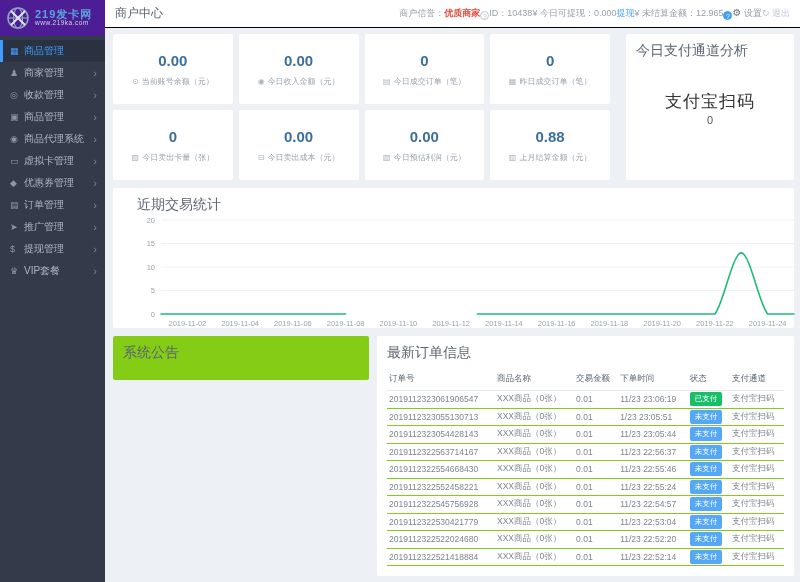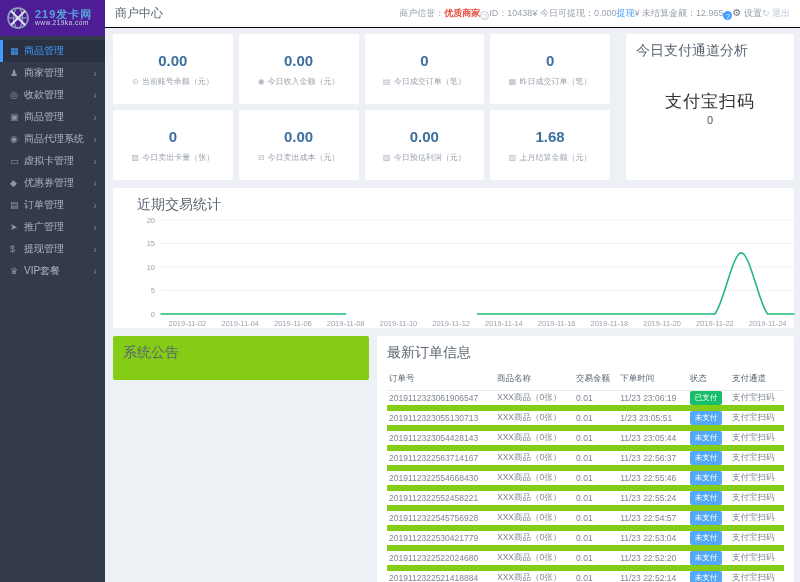--- a/index.html
+++ b/index.html
@@ -53,21 +53,21 @@
   
   .chart-card { background:#fff; border-radius:2px; margin-top:8px; height:140px; padding:8px 24px 2px; }
   .chart-card svg { display:block; }
 
   
   .bottom-zone { display:flex; gap:8px; margin-top:8px; align-items:flex-start; }
   .announce-card { width:256px; background:#84cc16; border-radius:2px; height:44px; padding:8px 10px; flex-shrink:0; }
   .orders-card { flex:1; background:#fff; border-radius:2px; padding:8px 10px 10px; }
   table { width:100%; border-collapse:collapse; margin-top:6px; }
   th { text-align:left; font-size:8.5px; color:#5a6572; font-weight:normal; padding:5px 2px; border-bottom:1px solid #e8ebee; }
-  td { font-size:8.5px; color:#7d858f; padding:0 2px; height:17.5px; border-bottom:6px solid #84cc16; }
+  td { font-size:8.5px; color:#7d858f; padding:0 2px; height:17.5px; border-bottom:1px solid #84cc16; }
   .badge { display:inline-block; color:#fff; font-size:7.5px; padding:2px 5px; border-radius:2px; }
   .badge.paid { background:#19be6b;text-align:center; }
   .badge.unpaid { background:#54a8f6; }
 
   .footer { font-size:8.5px; color:#b4bac2; padding:6px 0 0 10px; }
 </style>
 </head>
 <body>
 
 <div class="app">
@@ -189,21 +189,21 @@
             </div>
             <div class="stat-card">
               <div class="stat-value">0.00</div>
               <div class="stat-label"><span class="s-icon">⊟</span>今日卖出成本（元）</div>
             </div>
             <div class="stat-card">
               <div class="stat-value">0.00</div>
               <div class="stat-label"><span class="s-icon">▧</span>今日预估利润（元）</div>
             </div>
             <div class="stat-card">
-              <div class="stat-value">1.68</div>
+              <div class="stat-value">0.88</div>
               <div class="stat-label"><span class="s-icon">▥</span>上月结算金额（元）</div>
             </div>
           </div>
         <div class="pay-panel">
           <div class="panel-title">今日支付通道分析</div>
           <div class="pay-center">
             <div class="pay-channel">支付宝扫码</div>
             <div class="pay-count">0</div>
           </div>
         </div>

